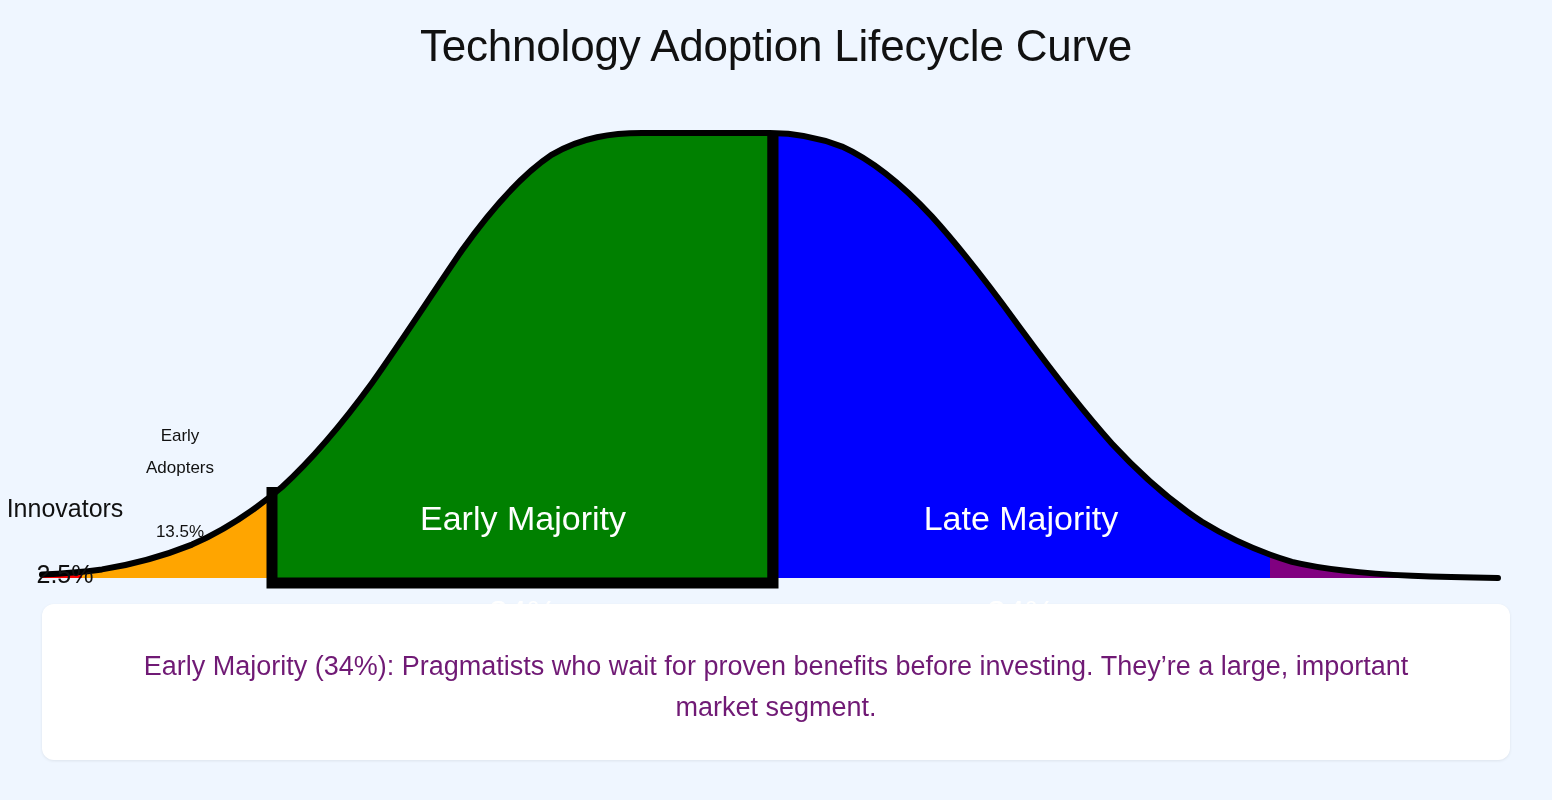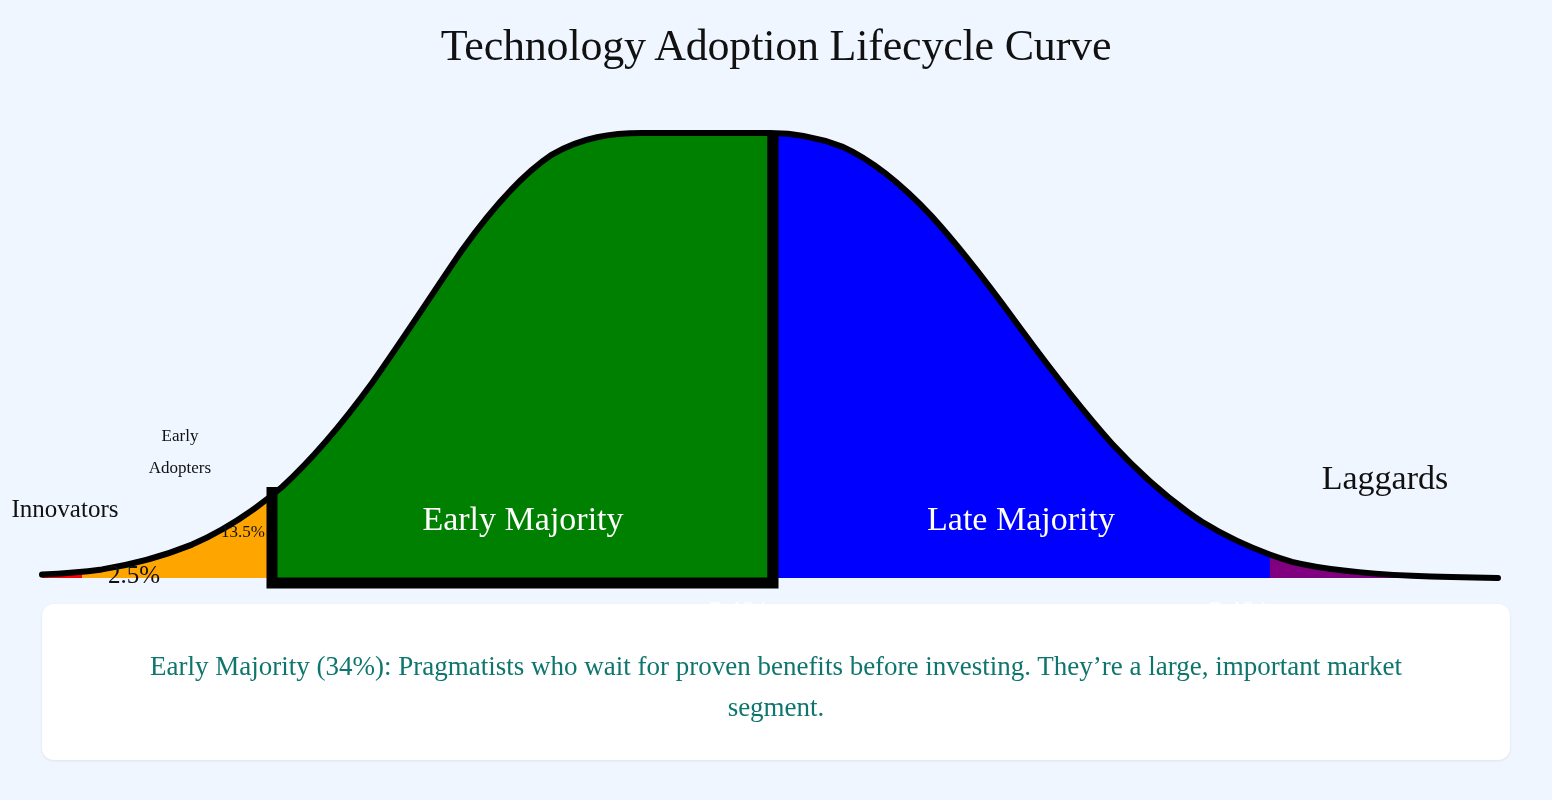--- a/index.html
+++ b/index.html
@@ -10,21 +10,20 @@
     width: 1552px;
     height: 800px;
     background: #eff6ff;
     font-family: "Liberation Sans", sans-serif;
     overflow: hidden;
   }
   .page {
     position: relative;
     width: 1552px;
     height: 672px;
-    font-family: Liberation Serif, serif;
   }
   .chart-title {
     position: absolute;
     top: 16px;
     left: 0;
     width: 1552px;
     text-align: center;
     font-size: 44px;
     line-height: 60px;
     color: #111111;
@@ -48,21 +47,20 @@
     position: absolute;
     text-align: center;
     pointer-events: none;
     white-space: pre-line;
   }
   .seg-label .name {
     display: block;
   }
   .seg-label .pct {
     display: block;
-    text-align: right;
   }
   .label-inside {
     color: #ffffff;
     font-size: 34px;
     line-height: 47px;
   }
   .label-outside {
     color: #111111;
   }
   .label-innovators {
@@ -104,21 +102,21 @@
     height: 156px;
     background: #ffffff;
     border-radius: 12px;
     box-sizing: border-box;
     padding: 42px 60px 0 60px;
     box-shadow: 0 1px 3px rgba(0,0,0,0.08);
   }
   .info-text {
     font-size: 27px;
     line-height: 41px;
-    color: #0f766e;
+    color: #701a75;
     text-align: center;
   }
 </style>
 </head>
 <body>
 
 <div class="page">
 
   <div class="chart-title">Technology Adoption Lifecycle Curve</div>
 
@@ -195,21 +193,20 @@
       <span class="name">Late Majority</span>
       <span class="pct">34%</span>
     </div>
 
     <div class="seg-label label-inside label-early-majority">
       <span class="name">Early Majority</span>
       <span class="pct">34%</span>
     </div>
 
     <div class="seg-label label-outside label-laggards">
-      <span class="name">Laggards</span>
     </div>
   </div>
 
   <div class="info-card">
     <div class="info-text">Early Majority (34%): Pragmatists who wait for proven benefits before investing. They’re a large, important market segment.</div>
   </div>
 
 </div>
 
 </body></html>

